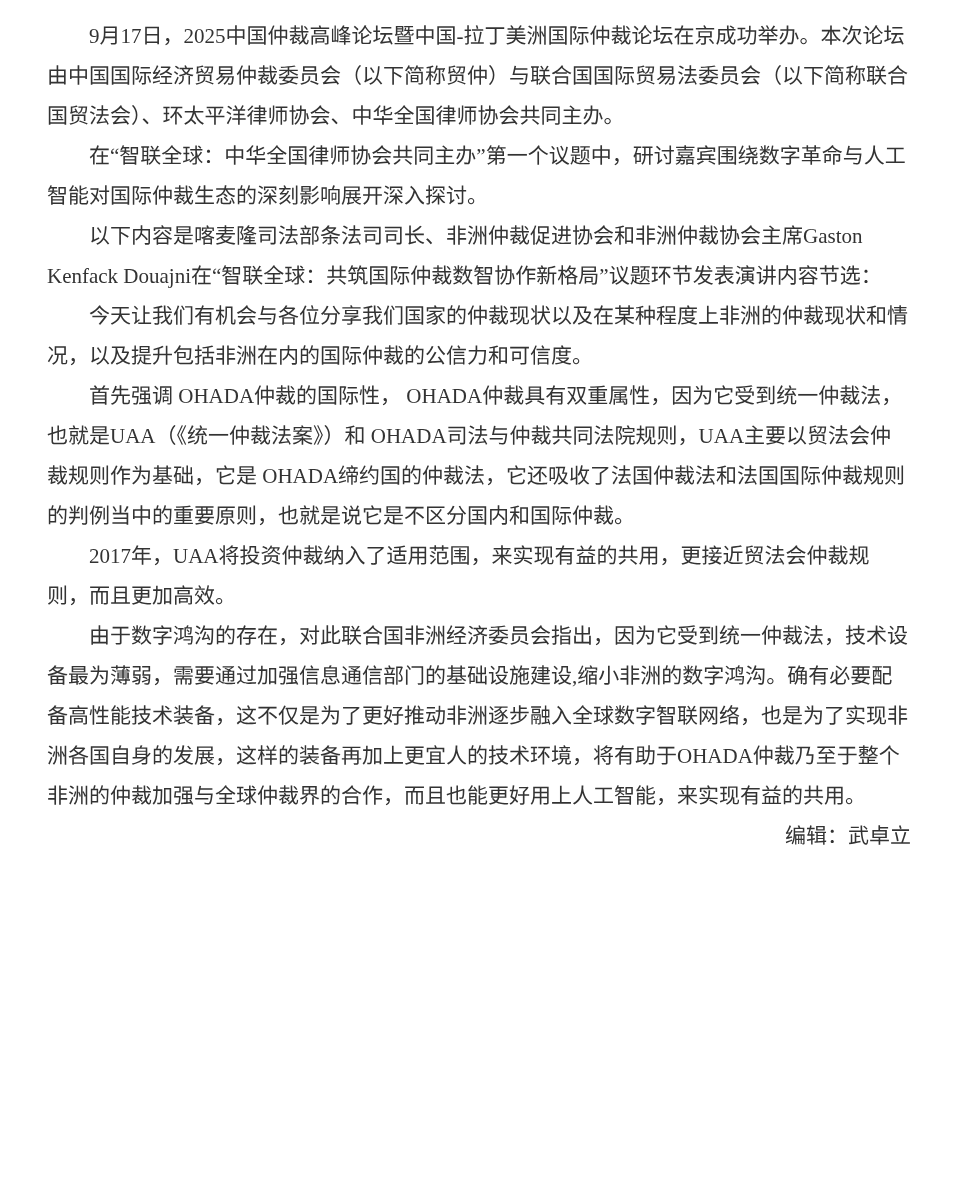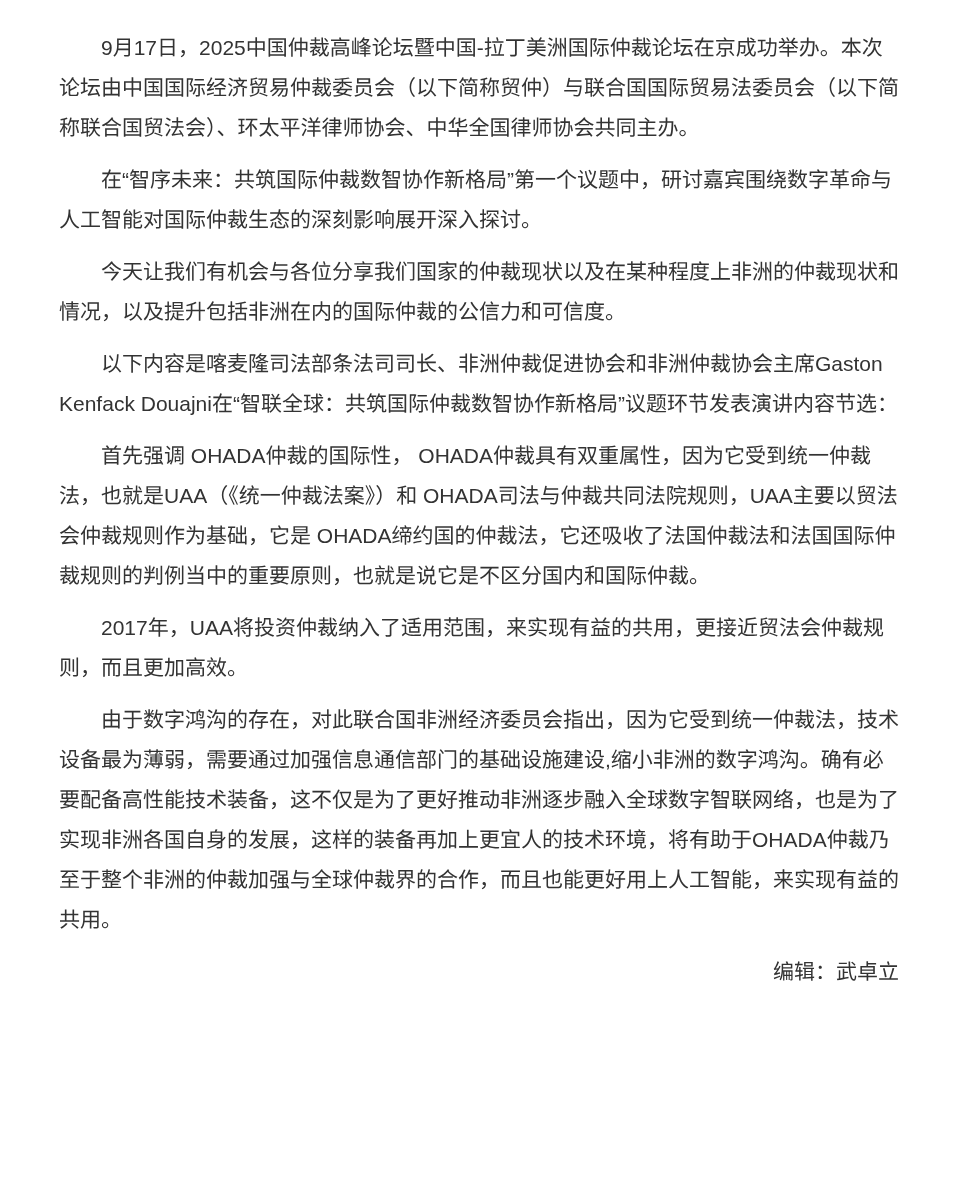--- a/index.html
+++ b/index.html
@@ -15,37 +15,38 @@
   }
   .article {
     box-sizing: border-box;
     width: 970px;
     padding: 16px 59px 20px 47px;
     font-size: 21px;
     line-height: 40px;
     color: #333333;
   }
   .article p {
-    margin: 12px;
+    margin: 0;
     padding: 0;
     text-indent: 2em;
     word-break: break-word;
+    font-family: Liberation Serif, serif;
   }
   .article p.editor {
     text-indent: 0;
     text-align: right;
   }
 </style>
 </head>
 <body>
 
 <main>
   <article class="article">
     <p>9月17日，2025中国仲裁高峰论坛暨中国-拉丁美洲国际仲裁论坛在京成功举办。本次论坛由中国国际经济贸易仲裁委员会（以下简称贸仲）与联合国国际贸易法委员会（以下简称联合国贸法会）、环太平洋律师协会、中华全国律师协会共同主办。</p>
-    <p>在“智序未来：共筑国际仲裁数智协作新格局”第一个议题中，研讨嘉宾围绕数字革命与人工智能对国际仲裁生态的深刻影响展开深入探讨。</p>
+    <p>在“智联全球：中华全国律师协会共同主办”第一个议题中，研讨嘉宾围绕数字革命与人工智能对国际仲裁生态的深刻影响展开深入探讨。</p>
+    <p>以下内容是喀麦隆司法部条法司司长、非洲仲裁促进协会和非洲仲裁协会主席Gaston Kenfack Douajni在“智联全球：共筑国际仲裁数智协作新格局”议题环节发表演讲内容节选：</p>
     <p>今天让我们有机会与各位分享我们国家的仲裁现状以及在某种程度上非洲的仲裁现状和情况，以及提升包括非洲在内的国际仲裁的公信力和可信度。</p>
-    <p>以下内容是喀麦隆司法部条法司司长、非洲仲裁促进协会和非洲仲裁协会主席Gaston Kenfack Douajni在“智联全球：共筑国际仲裁数智协作新格局”议题环节发表演讲内容节选：</p>
     <p>首先强调 OHADA仲裁的国际性， OHADA仲裁具有双重属性，因为它受到统一仲裁法，也就是UAA（《统一仲裁法案》）和 OHADA司法与仲裁共同法院规则，UAA主要以贸法会仲裁规则作为基础，它是 OHADA缔约国的仲裁法，它还吸收了法国仲裁法和法国国际仲裁规则的判例当中的重要原则，也就是说它是不区分国内和国际仲裁。</p>
     <p>2017年，UAA将投资仲裁纳入了适用范围，来实现有益的共用，更接近贸法会仲裁规则，而且更加高效。</p>
     <p>由于数字鸿沟的存在，对此联合国非洲经济委员会指出，因为它受到统一仲裁法，技术设备最为薄弱，需要通过加强信息通信部门的基础设施建设,缩小非洲的数字鸿沟。确有必要配备高性能技术装备，这不仅是为了更好推动非洲逐步融入全球数字智联网络，也是为了实现非洲各国自身的发展，这样的装备再加上更宜人的技术环境，将有助于OHADA仲裁乃至于整个非洲的仲裁加强与全球仲裁界的合作，而且也能更好用上人工智能，来实现有益的共用。</p>
     <p class="editor">编辑：武卓立</p>
   </article>
 </main>
 
 </body></html>

